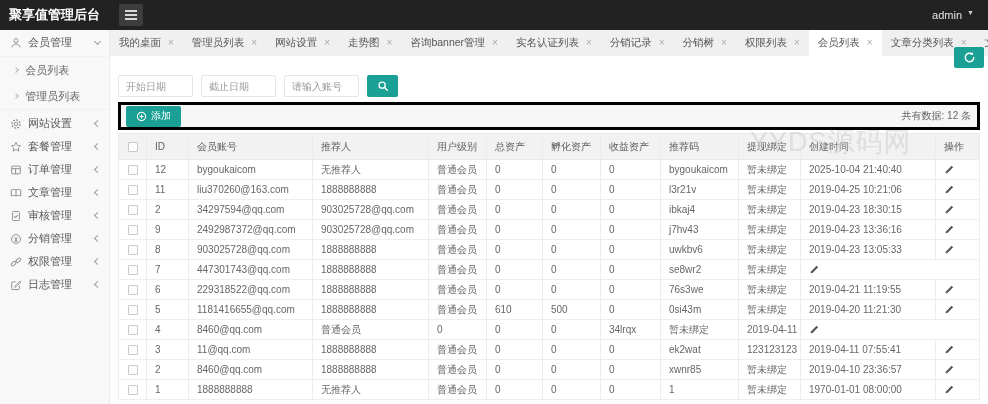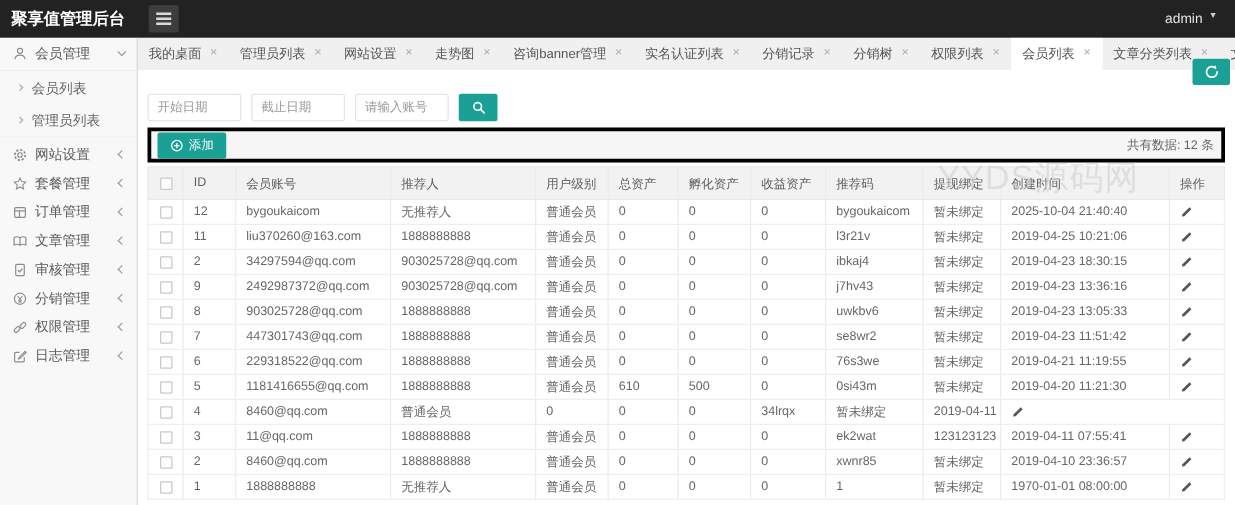--- a/index.html
+++ b/index.html
@@ -406,21 +406,20 @@
             </div>
             <div class="cell">7</div>
             <div class="cell">447301743@qq.com</div>
             <div class="cell">1888888888</div>
             <div class="cell">普通会员</div>
             <div class="cell">0</div>
             <div class="cell">0</div>
             <div class="cell">0</div>
             <div class="cell">se8wr2</div>
             <div class="cell">暂未绑定</div>
-            <div class="cell">2019-04-23 11:51:42</div>
             <div class="cell">
               <span class="edit-ic">
                 <svg width="11" height="11" viewBox="0 0 14 14">
                   <path d="M2 11.8l.5-2.3 7.2-7.2 1.9 1.9-7.2 7.2z" fill="#555555"></path>
                 </svg>
               </span>
             </div>
           </div>
           <div class="trow">
             <div class="cell cbc">

